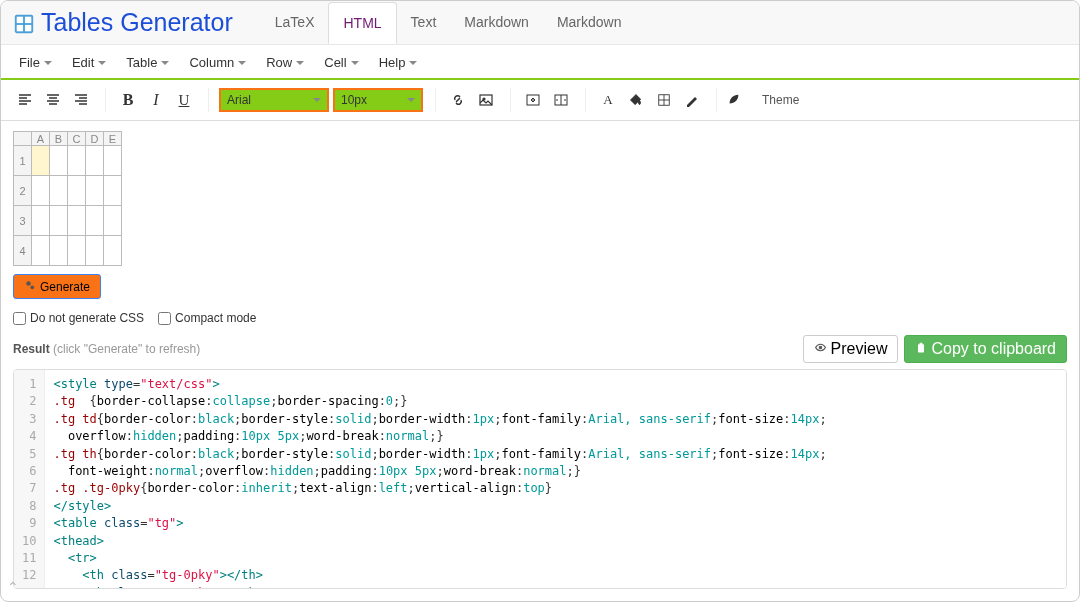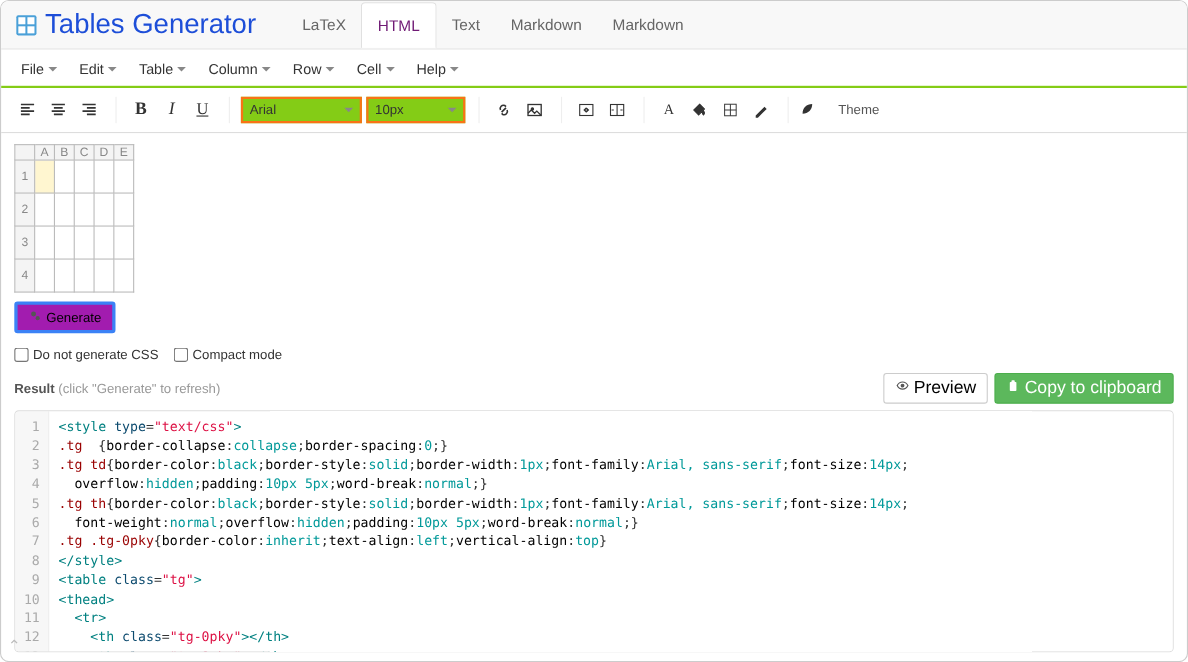--- a/index.html
+++ b/index.html
@@ -33,21 +33,21 @@
 .sheet { border-collapse: collapse; }
 .sheet th, .sheet td { border:1px solid #bbb; }
 .sheet .ch, .sheet .rh { background:#f4f4f4; color:#888; font-weight:normal; font-size:11px; text-align:center; }
 .sheet .ch { width:18px; height:14px; }
 .sheet .rh { width:18px; height:30px; }
 .sheet td.cell { width:18px; height:30px; background:#fff;}
 .sheet td.cell.sel { background:#fff6d0;}
 
 
 .genrow { padding: 4px 12px 8px; }
-.gen-btn { display:inline-flex; align-items:center; gap:4px; border:3px solid #3b82f6; border-radius:3px; padding:4px 10px; background:#a21caf; cursor:pointer; font-size:12px;}
+.gen-btn { display:inline-flex; align-items:center; gap:4px; border:1px solid #3b82f6; border-radius:3px; padding:4px 10px; background:#f97316; cursor:pointer; font-size:12px;}
 .opts { padding: 4px 12px; display:flex; gap:14px; font-size:12px; color:#333;}
 .opts label { display:flex; align-items:center; gap:4px; }
 
 
 .resrow { display:flex; justify-content:space-between; align-items:center; padding:6px 12px; }
 .resrow .lbl { font-size:12px; color:#555;}
 .resrow .lbl .hint { color:#999;}
 .btns { display:flex; gap:6px;}
 .bbtn { display:flex; align-items:center; gap:4px; border:1px solid #ccc; border-radius:3px; padding:4px 10px; font-size:16px; background:#fff; cursor:pointer;}
 .bbtn.green { background:#5cb85c; border-color:#4cae4c; color:#fff;}

